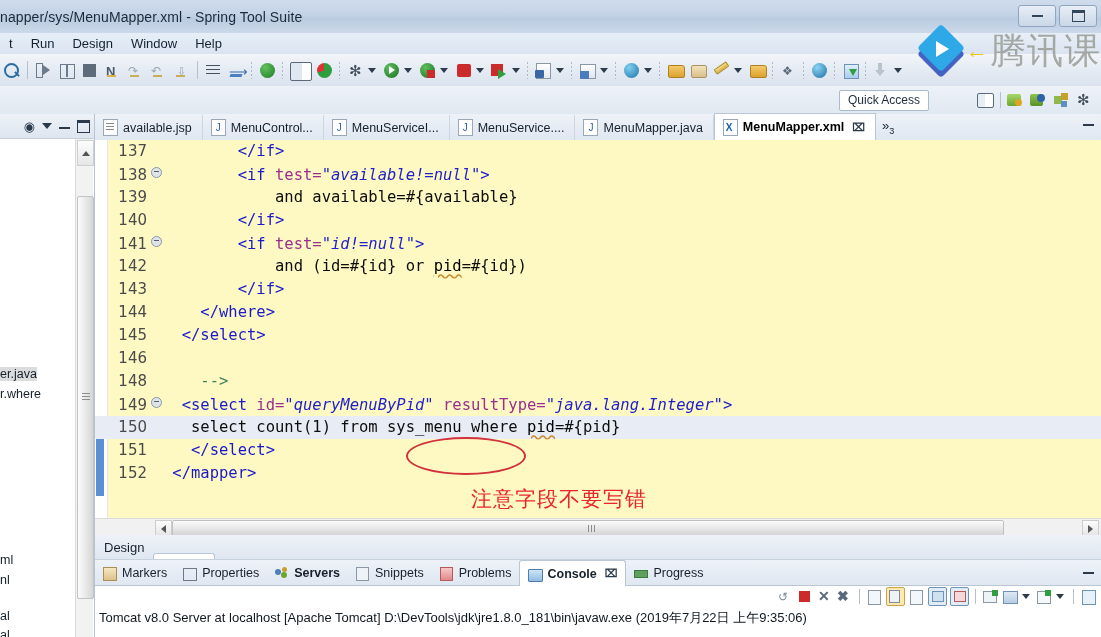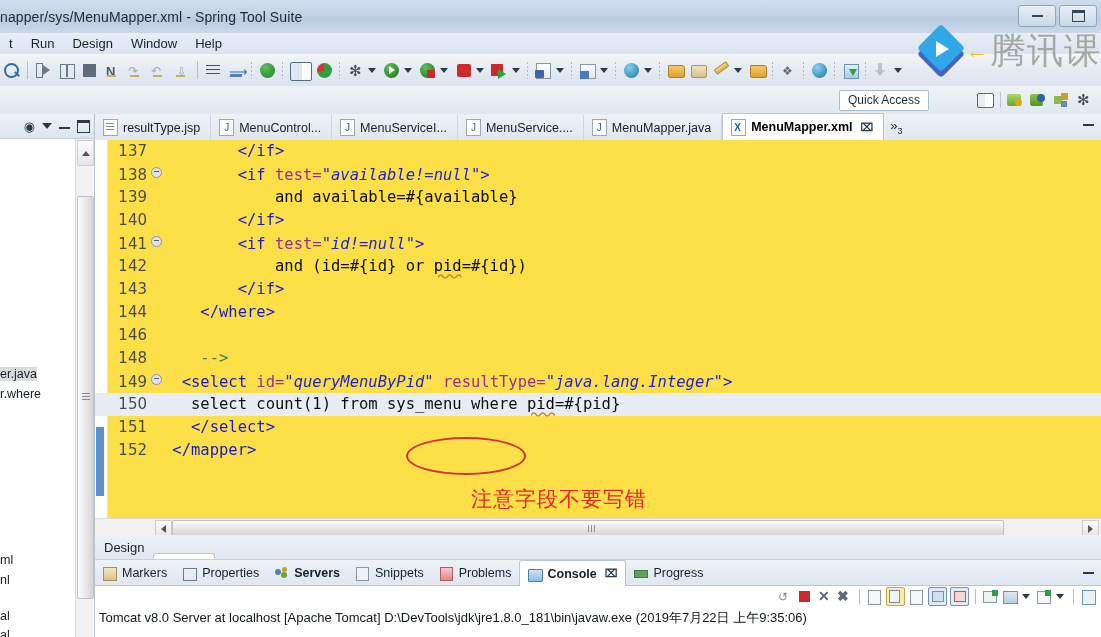--- a/index.html
+++ b/index.html
@@ -206,21 +206,21 @@
   }
   .tab-more sub { font-size: 9px; }
   .tab-min {
     position: absolute; right: 7px; top: 7px; width: 11px; height: 3px;
     border-bottom: 2px solid #2a3a4b;
   }
 
   
   .code-wrap {
     position: absolute; left: 0; top: 26px; width: 1006px; height: 378px;
-    background: #fde047; overflow: hidden;
+    background: #fef9c3; overflow: hidden;
   }
   .code-marker {
     position: absolute; left: 0; top: 0; width: 12px; height: 378px;
     background: #ffffff; border-right: 1px solid #e6e6e6;
   }
   .chg-bar {
     position: absolute; left: 1px; width: 8px;
     background: #5c90d2;
   }
   .code-lines {
@@ -561,21 +561,21 @@
         </div>
       </div>
     </div>
   </div>
 
   <div class="editor-area">
 
     <div class="tabbar">
       <div class="tab">
         <span class="tabicon jsp"></span>
-        <span>resultType.jsp</span>
+        <span>available.jsp</span>
       </div>
       <div class="tab">
         <span class="tabicon java"></span>
         <span>MenuControl...</span>
       </div>
       <div class="tab">
         <span class="tabicon java"></span>
         <span>MenuServiceI...</span>
       </div>
       <div class="tab">
@@ -603,20 +603,21 @@
       </div>
       <div class="code-lines">
           <div class="cl"><span class="lno">137</span><span class="fold"></span><span class="ctxt">        </span><span class="c-tag">&lt;/if&gt;</span></div>
           <div class="cl"><span class="lno">138</span><span class="fold"><span class="dot"></span></span><span class="ctxt">        </span><span class="c-tag">&lt;if </span><span class="c-attr">test=</span><span class="c-str">"available!=null"</span><span class="c-tag">&gt;</span></div>
           <div class="cl"><span class="lno">139</span><span class="fold"></span><span class="ctxt">            and available=#{available}</span></div>
           <div class="cl"><span class="lno">140</span><span class="fold"></span><span class="ctxt">        </span><span class="c-tag">&lt;/if&gt;</span></div>
           <div class="cl"><span class="lno">141</span><span class="fold"><span class="dot"></span></span><span class="ctxt">        </span><span class="c-tag">&lt;if </span><span class="c-attr">test=</span><span class="c-str">"id!=null"</span><span class="c-tag">&gt;</span></div>
           <div class="cl"><span class="lno">142</span><span class="fold"></span><span class="ctxt">            and (id=#{id} or </span><span class="sq-underline">pid</span><span class="ctxt">=#{id})</span></div>
           <div class="cl"><span class="lno">143</span><span class="fold"></span><span class="ctxt">        </span><span class="c-tag">&lt;/if&gt;</span></div>
           <div class="cl"><span class="lno">144</span><span class="fold"></span><span class="ctxt">    </span><span class="c-tag">&lt;/where&gt;</span></div>
+          <div class="cl"><span class="lno">145</span><span class="fold"></span><span class="ctxt">  </span><span class="c-tag">&lt;/select&gt;</span></div>
           <div class="cl"><span class="lno">146</span><span class="fold"></span><span class="ctxt"></span></div>
           <div class="cl"><span class="lno">148</span><span class="fold"></span><span class="ctxt">    </span><span class="c-cmt">--&gt;</span></div>
           <div class="cl"><span class="lno">149</span><span class="fold"><span class="dot"></span></span><span class="ctxt">  </span><span class="c-tag">&lt;select </span><span class="c-attr">id=</span><span class="c-str">"queryMenuByPid"</span><span class="ctxt"> </span><span class="c-attr">resultType=</span><span class="c-str">"java.lang.Integer"</span><span class="c-tag">&gt;</span></div>
           <div class="cl hl"><span class="lno">150</span><span class="fold"></span><span class="ctxt">   select count(1) from sys_menu where </span><span class="sq-underline">pid</span><span class="ctxt">=#{pid}</span></div>
           <div class="cl"><span class="lno">151</span><span class="fold"></span><span class="ctxt">   </span><span class="c-tag">&lt;/select&gt;</span></div>
           <div class="cl"><span class="lno">152</span><span class="fold"></span><span class="ctxt"> </span><span class="c-tag">&lt;/mapper&gt;</span></div>
         </div>
 
       <div class="annot-ellipse" style="left:311px; top:297px; width:116px; height:34px;"></div>
       <div class="annot-text" style="left:376px; top:345px;">注意字段不要写错</div>

